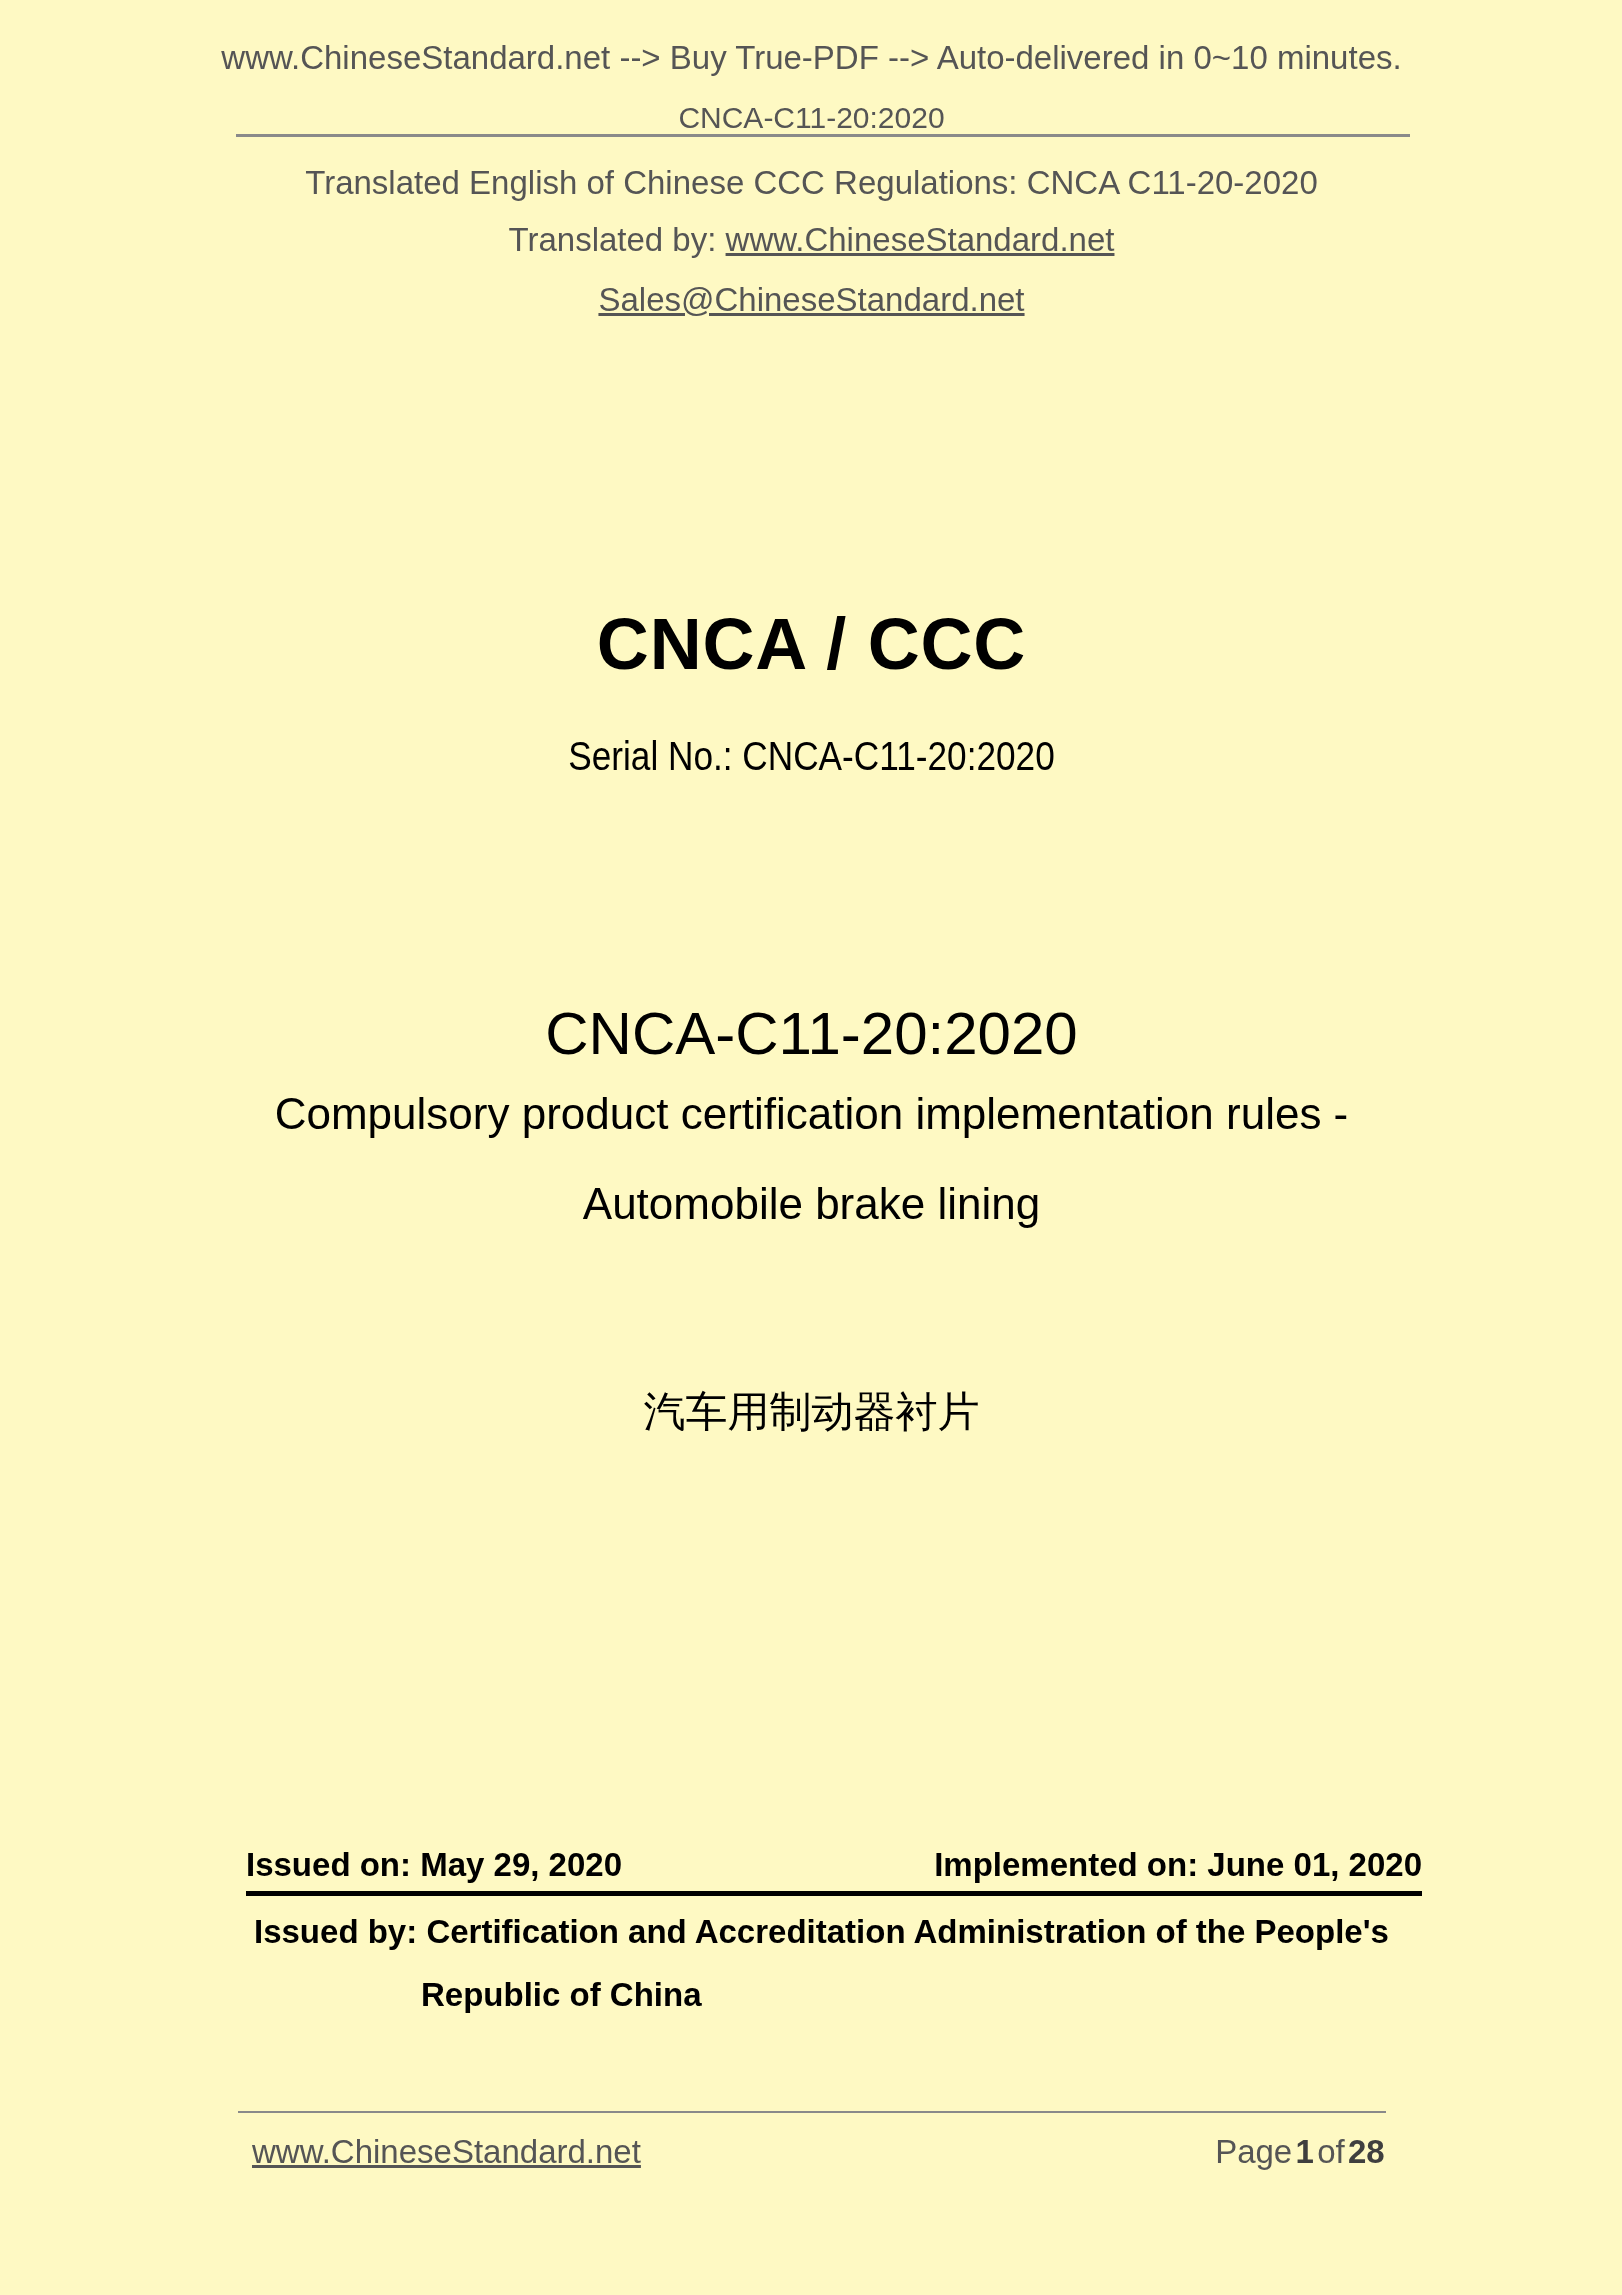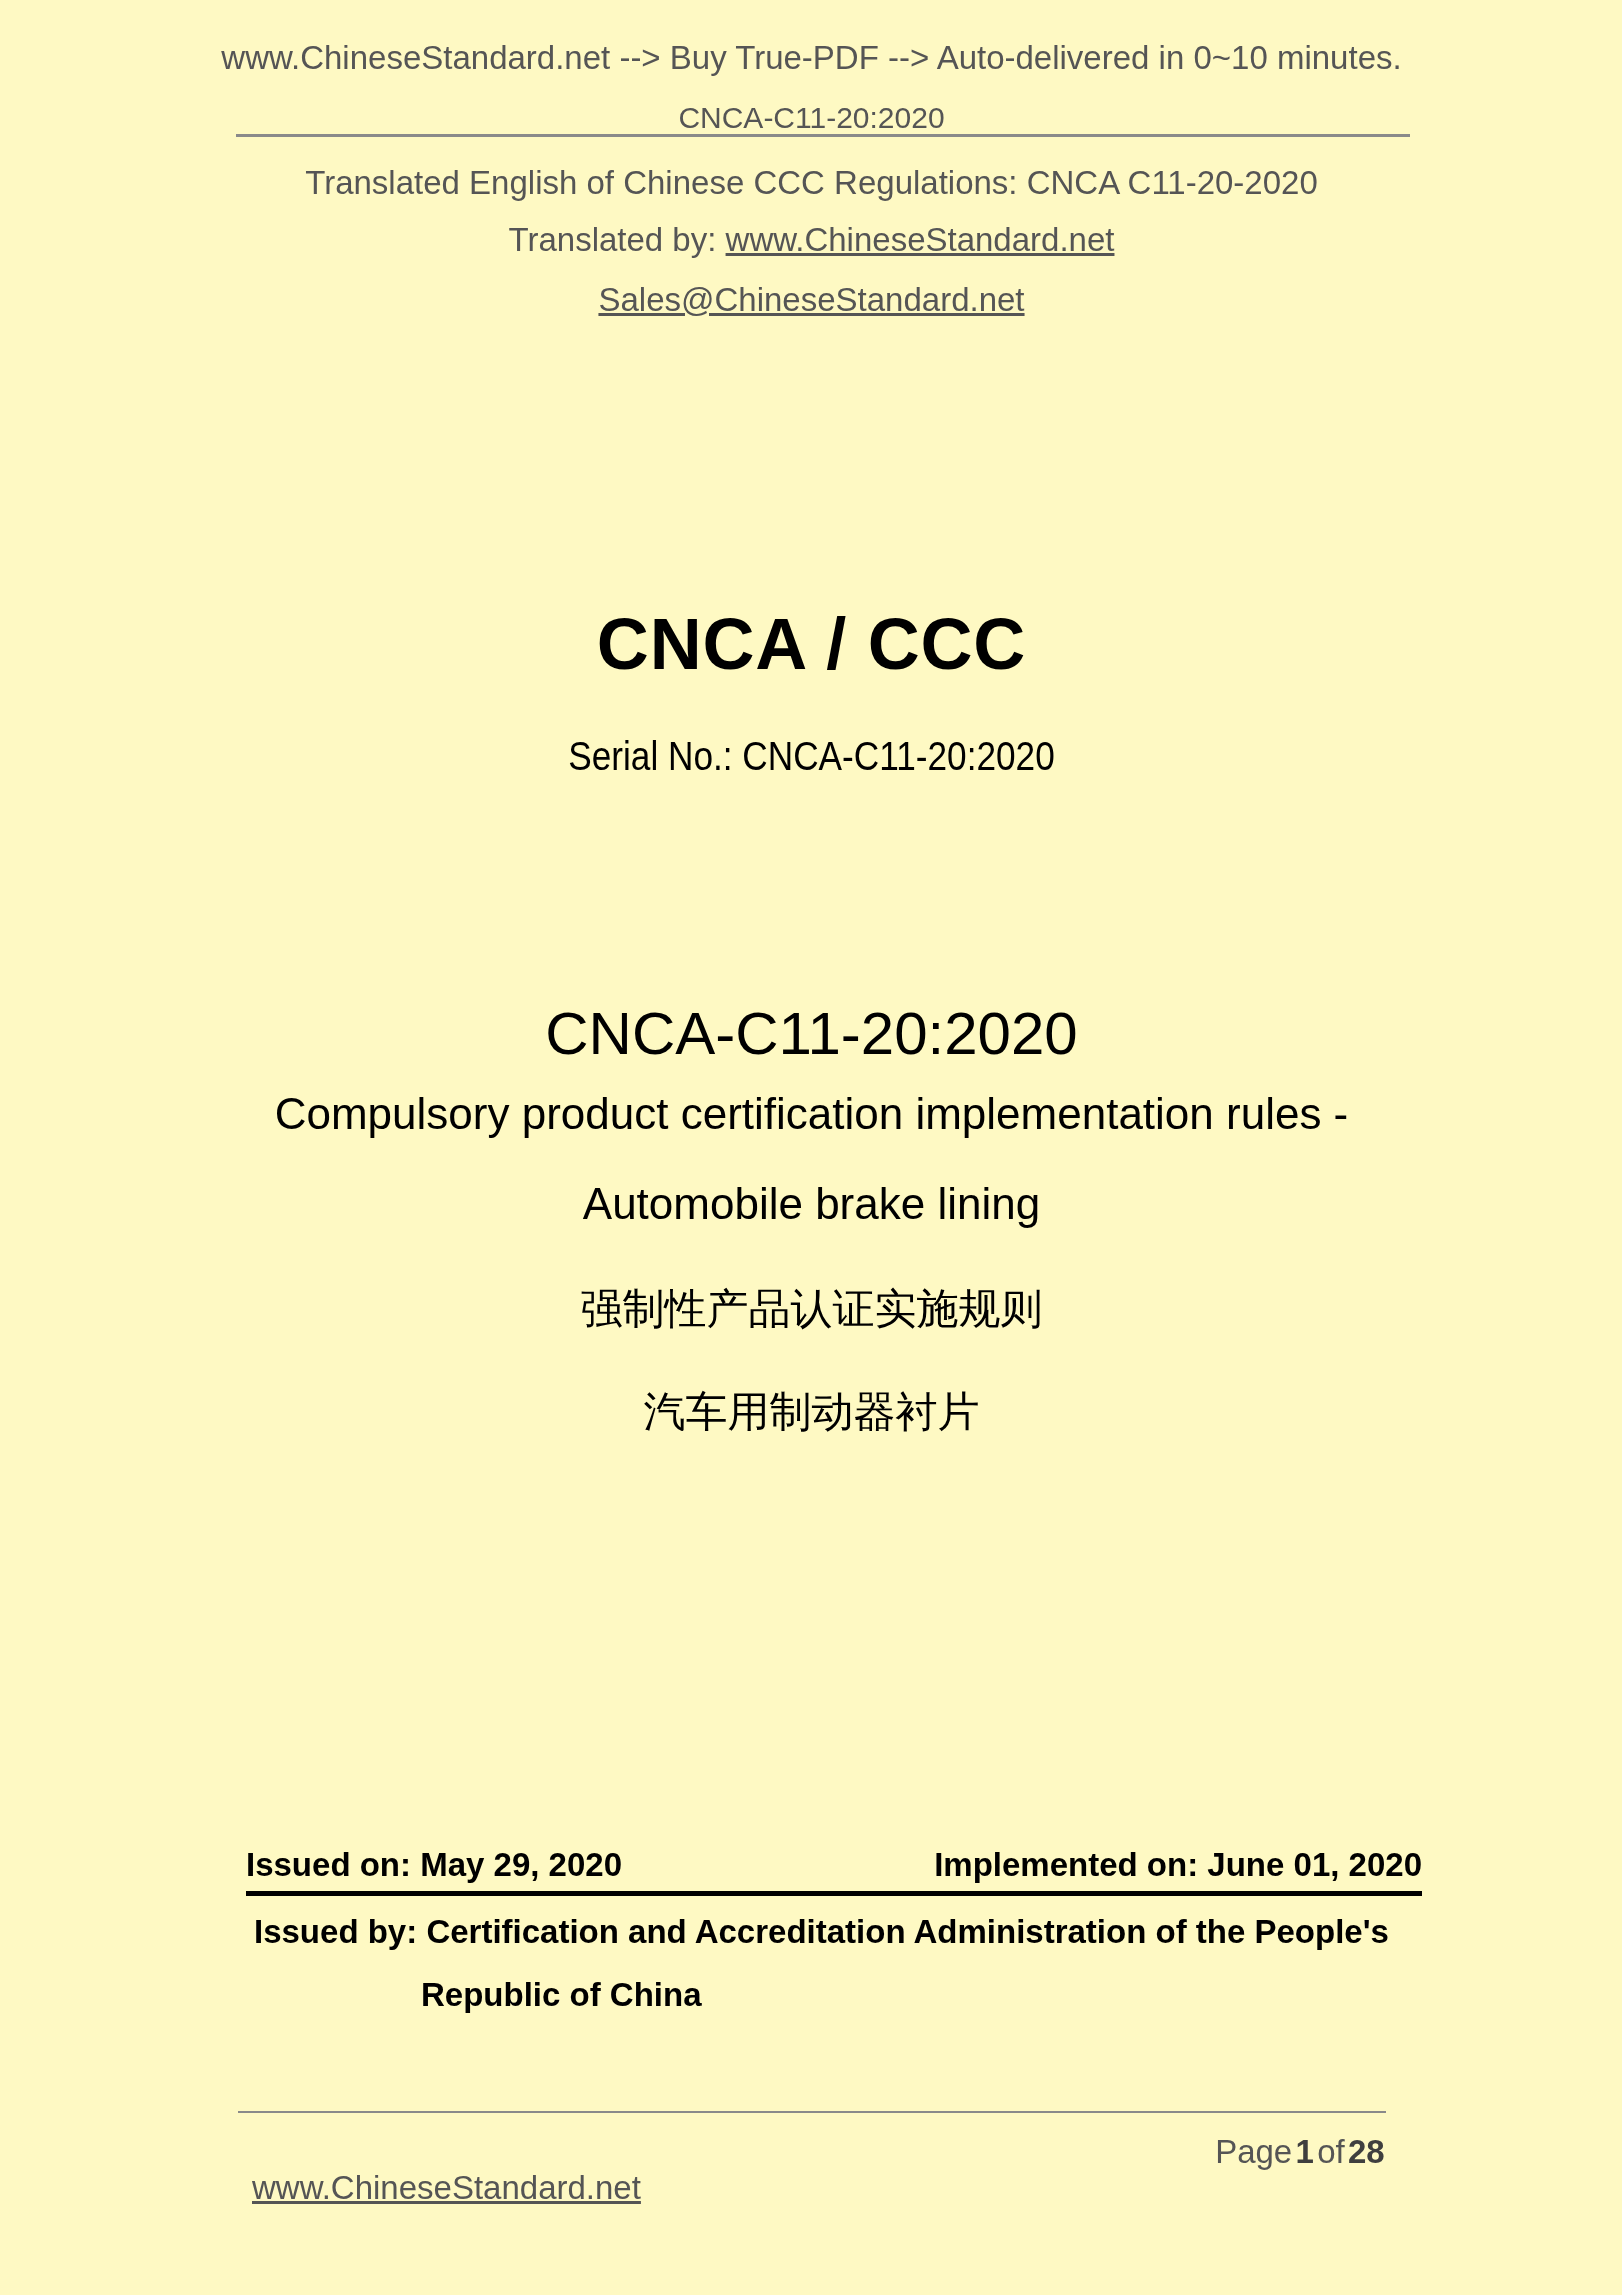--- a/index.html
+++ b/index.html
@@ -8,21 +8,21 @@
     width:1623px; height:2295px;
     margin:0 auto;
     background:#fef9c3;
     font-family:"Liberation Sans", sans-serif;
     color:#000;
     overflow:hidden;
   }
   .row { position:absolute; left:0; right:0; text-align:center; line-height:1; white-space:nowrap; }
   .abs { position:absolute; line-height:1; white-space:nowrap; }
   .gray { color:#555555; }
-  .u { text-decoration:underline;margin-top:36px; }
+  .u { text-decoration:underline; }
 
   .hdr-promo     { top:41px;  font-size:33px; }
   .hdr-code      { top:103px; font-size:30px; }
   .rule-hdr      { position:absolute; top:134px; left:236px; width:1174px; height:2.5px; background:#8a8a8a; }
   .hdr-trans     { top:166px; font-size:33px; }
   .hdr-transby   { top:223px; font-size:33px; }
   .hdr-sales     { top:283px; font-size:33px; }
 
   .big-title     { top:608px; font-size:72px; font-weight:bold; letter-spacing:0.8px; }
   .serial        { top:736px; font-size:40px; transform:scaleX(0.88); transform-origin:50% 50%; }
@@ -63,21 +63,20 @@
   <div class="row gray hdr-sales">
     <span class="u">Sales@ChineseStandard.net</span>
   </div>
 
   <div class="row big-title">CNCA / CCC</div>
   <div class="row serial">Serial No.: CNCA-C11-20:2020</div>
 
   <div class="row mid-code">CNCA-C11-20:2020</div>
   <div class="row subtitle1">Compulsory product certification implementation rules -</div>
   <div class="row subtitle2">Automobile brake lining</div>
-  <div class="row cn cn1">强制性产品认证实施规则</div>
   <div class="row cn cn2">汽车用制动器衬片</div>
 
   <div class="abs issued-on">Issued on: May 29, 2020</div>
   <div class="abs implemented">Implemented on: June 01, 2020</div>
   <div class="rule-thick"></div>
   <div class="abs issued-by-1">Issued by: Certification and Accreditation Administration of the People's</div>
   <div class="abs issued-by-2">Republic of China</div>
 
   <div class="rule-ftr"></div>
   <div class="abs gray u ftr-site">www.ChineseStandard.net</div>

